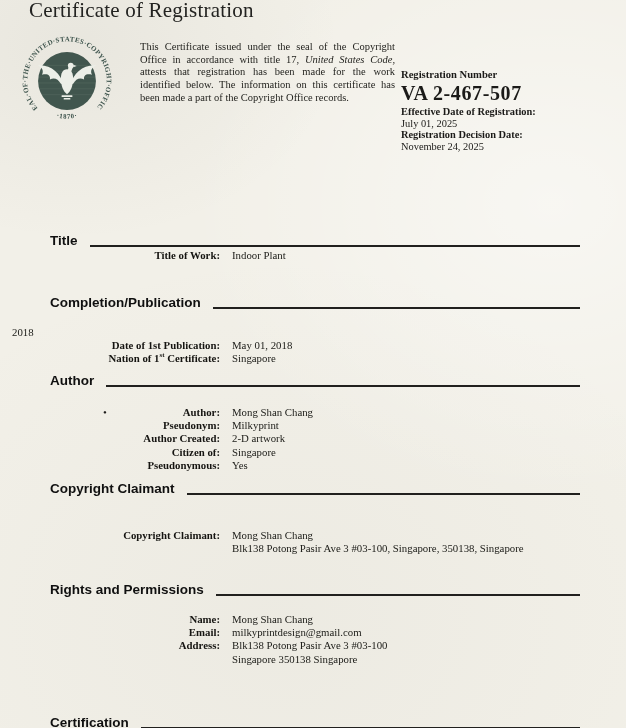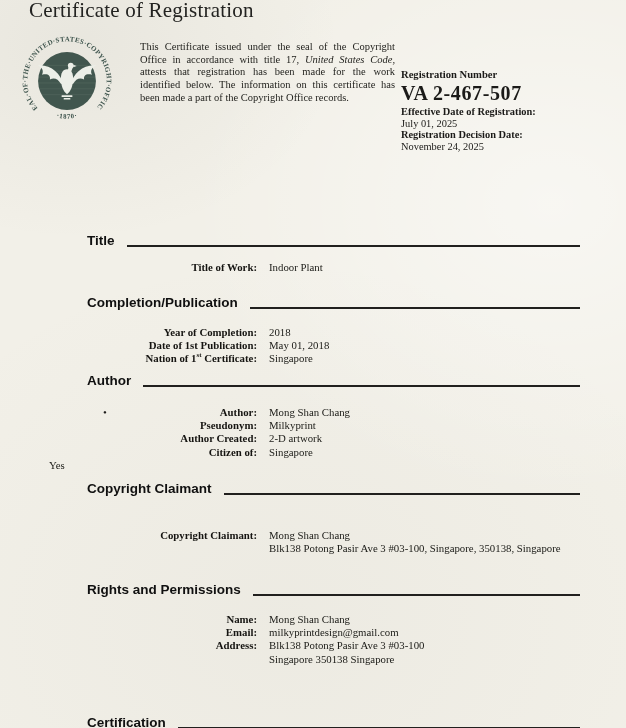--- a/index.html
+++ b/index.html
@@ -26,35 +26,35 @@
   .seal text { font-family: "Liberation Serif", serif; }
   .statement {
     position: absolute; left: 140px; top: 41px; width: 255px;
     font-size: 10.5px; line-height: 12.7px; text-align: justify; color: #242420;
   }
   .statement .it { font-style: italic; }
   .reg { position: absolute; left: 401px; top: 69px; font-size: 10.4px; line-height: 11.8px; color: #1b1a18; }
   .reg-label { font-weight: 700; font-size: 10.6px; }
   .reg-number { font-weight: 700; font-size: 20px; line-height: 22px; letter-spacing: 0.6px; margin: 1px 0 2px; }
   .reg-bold { font-weight: 700; }
-  .section { position: absolute; left: 0; width: 626px; padding-left: 37px; }
+  .section { position: absolute; left: 0; width: 626px; }
   .sec-title { top: 233px; }
   .sec-completion { top: 295px; }
   .sec-author { top: 373px; }
   .sec-claimant { top: 481px; }
   .sec-rights { top: 582px; }
   .sec-certification { top: 674px; margin-top: 41px; }
   .section-head { display: flex; align-items: flex-end; padding: 0 46px 0 50px; height: 16px; }
   .section-head .h {
     font-family: "Liberation Sans", sans-serif; font-weight: 700;
     font-size: 13.5px; line-height: 16px; color: #101010; white-space: nowrap;
   }
   .section-head .rule { flex: 1; height: 0; border-bottom: 2.5px solid #21201e; margin-left: 12px; margin-bottom: 2px; }
   .rows { margin-top: 15px; }
-  .sec-title .rows { margin-top: 12px; }
+  .sec-title .rows { margin-top: 0; }
   .sec-author .rows { margin-top: 17px; }
   .sec-claimant .rows { margin-top: 32px; }
   .sec-certification .rows { margin-top: 17px; }
   .row { display: flex; font-size: 10.8px; line-height: 13.2px; }
   .lbl { flex: 0 0 auto; width: 220px; text-align: right; font-weight: 700; color: #151411; }
   .val { margin-left: 12px; color: #20201c; }
   .line { display: block; }
   sup { font-size: 7px; line-height: 0; vertical-align: super; }
   .author-bullet { position: absolute; left: 103px; top: 33px; font-size: 11px; line-height: 13.2px; }
 </style>
@@ -124,21 +124,20 @@
     </div>
   </div>
 
   <div class="section sec-completion">
     <div class="section-head">
       <span class="h">Completion/Publication</span>
       <span class="rule"></span>
     </div>
     <div class="rows">
       <div class="row">
-        <span class="lbl">Year of Completion:</span>
         <span class="val">2018</span>
       </div>
       <div class="row">
         <span class="lbl">Date of 1st Publication:</span>
         <span class="val">May 01, 2018</span>
       </div>
       <div class="row">
         <span class="lbl"><span>Nation of 1</span><sup>st</sup><span> Certificate:</span></span>
         <span class="val">Singapore</span>
       </div>
@@ -162,20 +161,21 @@
       </div>
       <div class="row">
         <span class="lbl">Author Created:</span>
         <span class="val">2-D artwork</span>
       </div>
       <div class="row">
         <span class="lbl">Citizen of:</span>
         <span class="val">Singapore</span>
       </div>
       <div class="row">
+        <span class="lbl">Pseudonymous:</span>
         <span class="val">Yes</span>
       </div>
     </div>
   </div>
 
   <div class="section sec-claimant">
     <div class="section-head">
       <span class="h">Copyright Claimant</span>
       <span class="rule"></span>
     </div>

